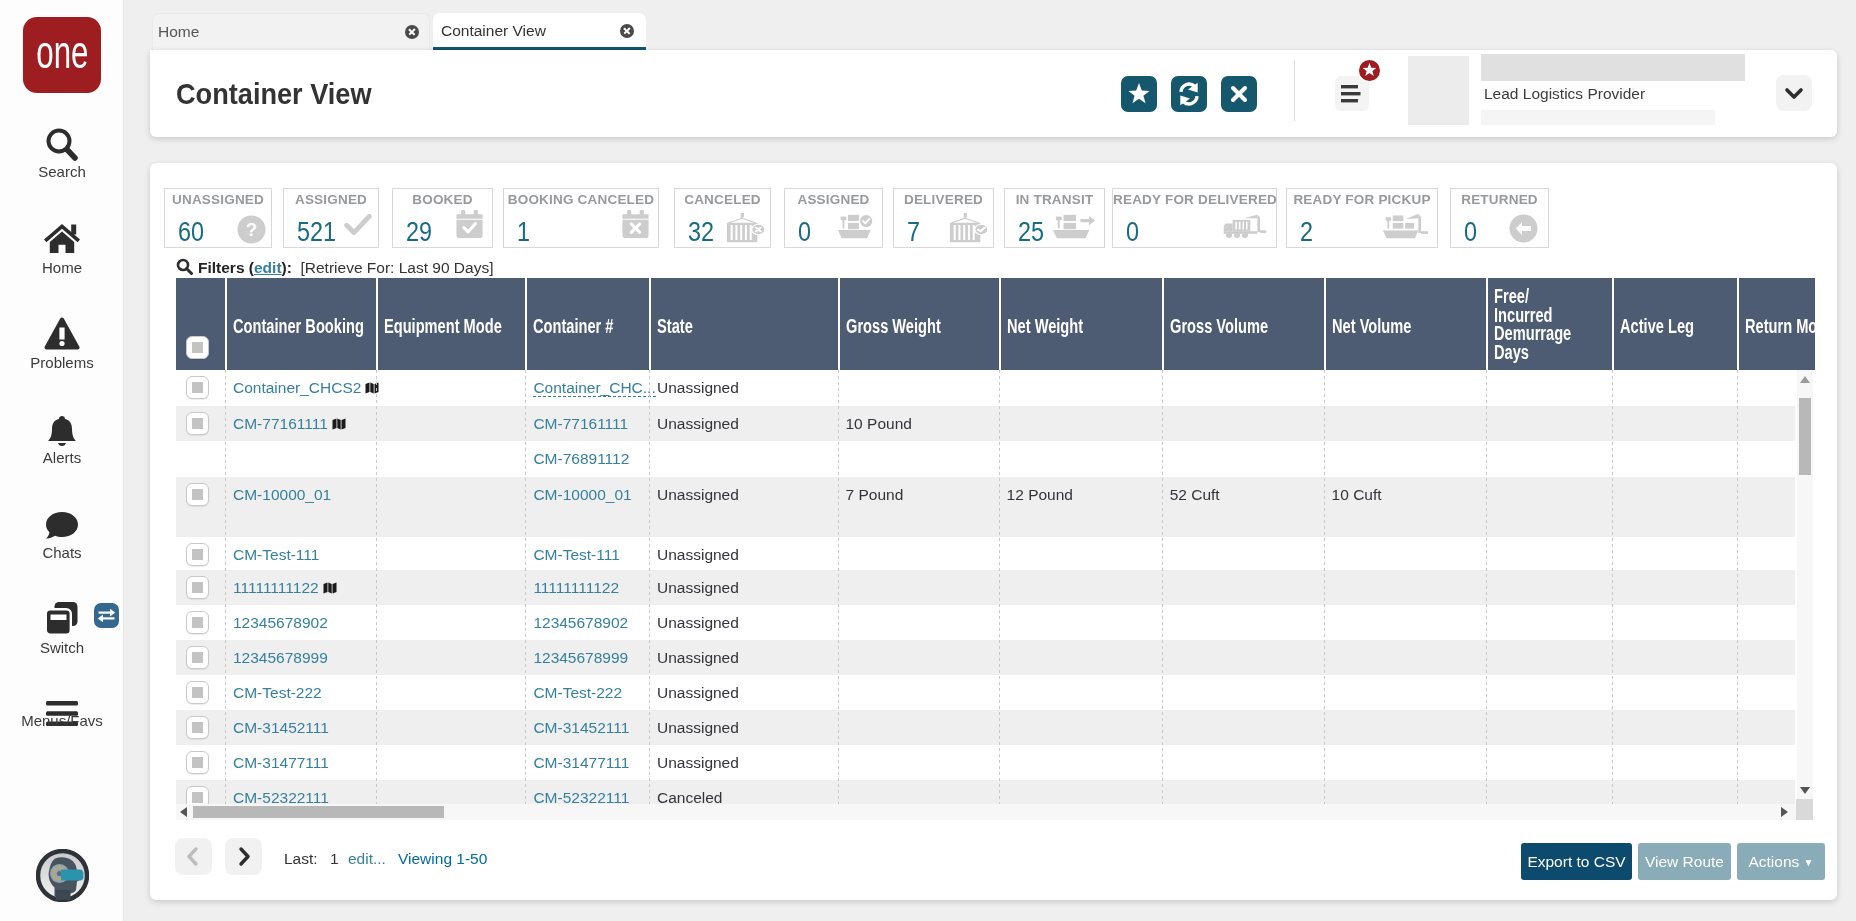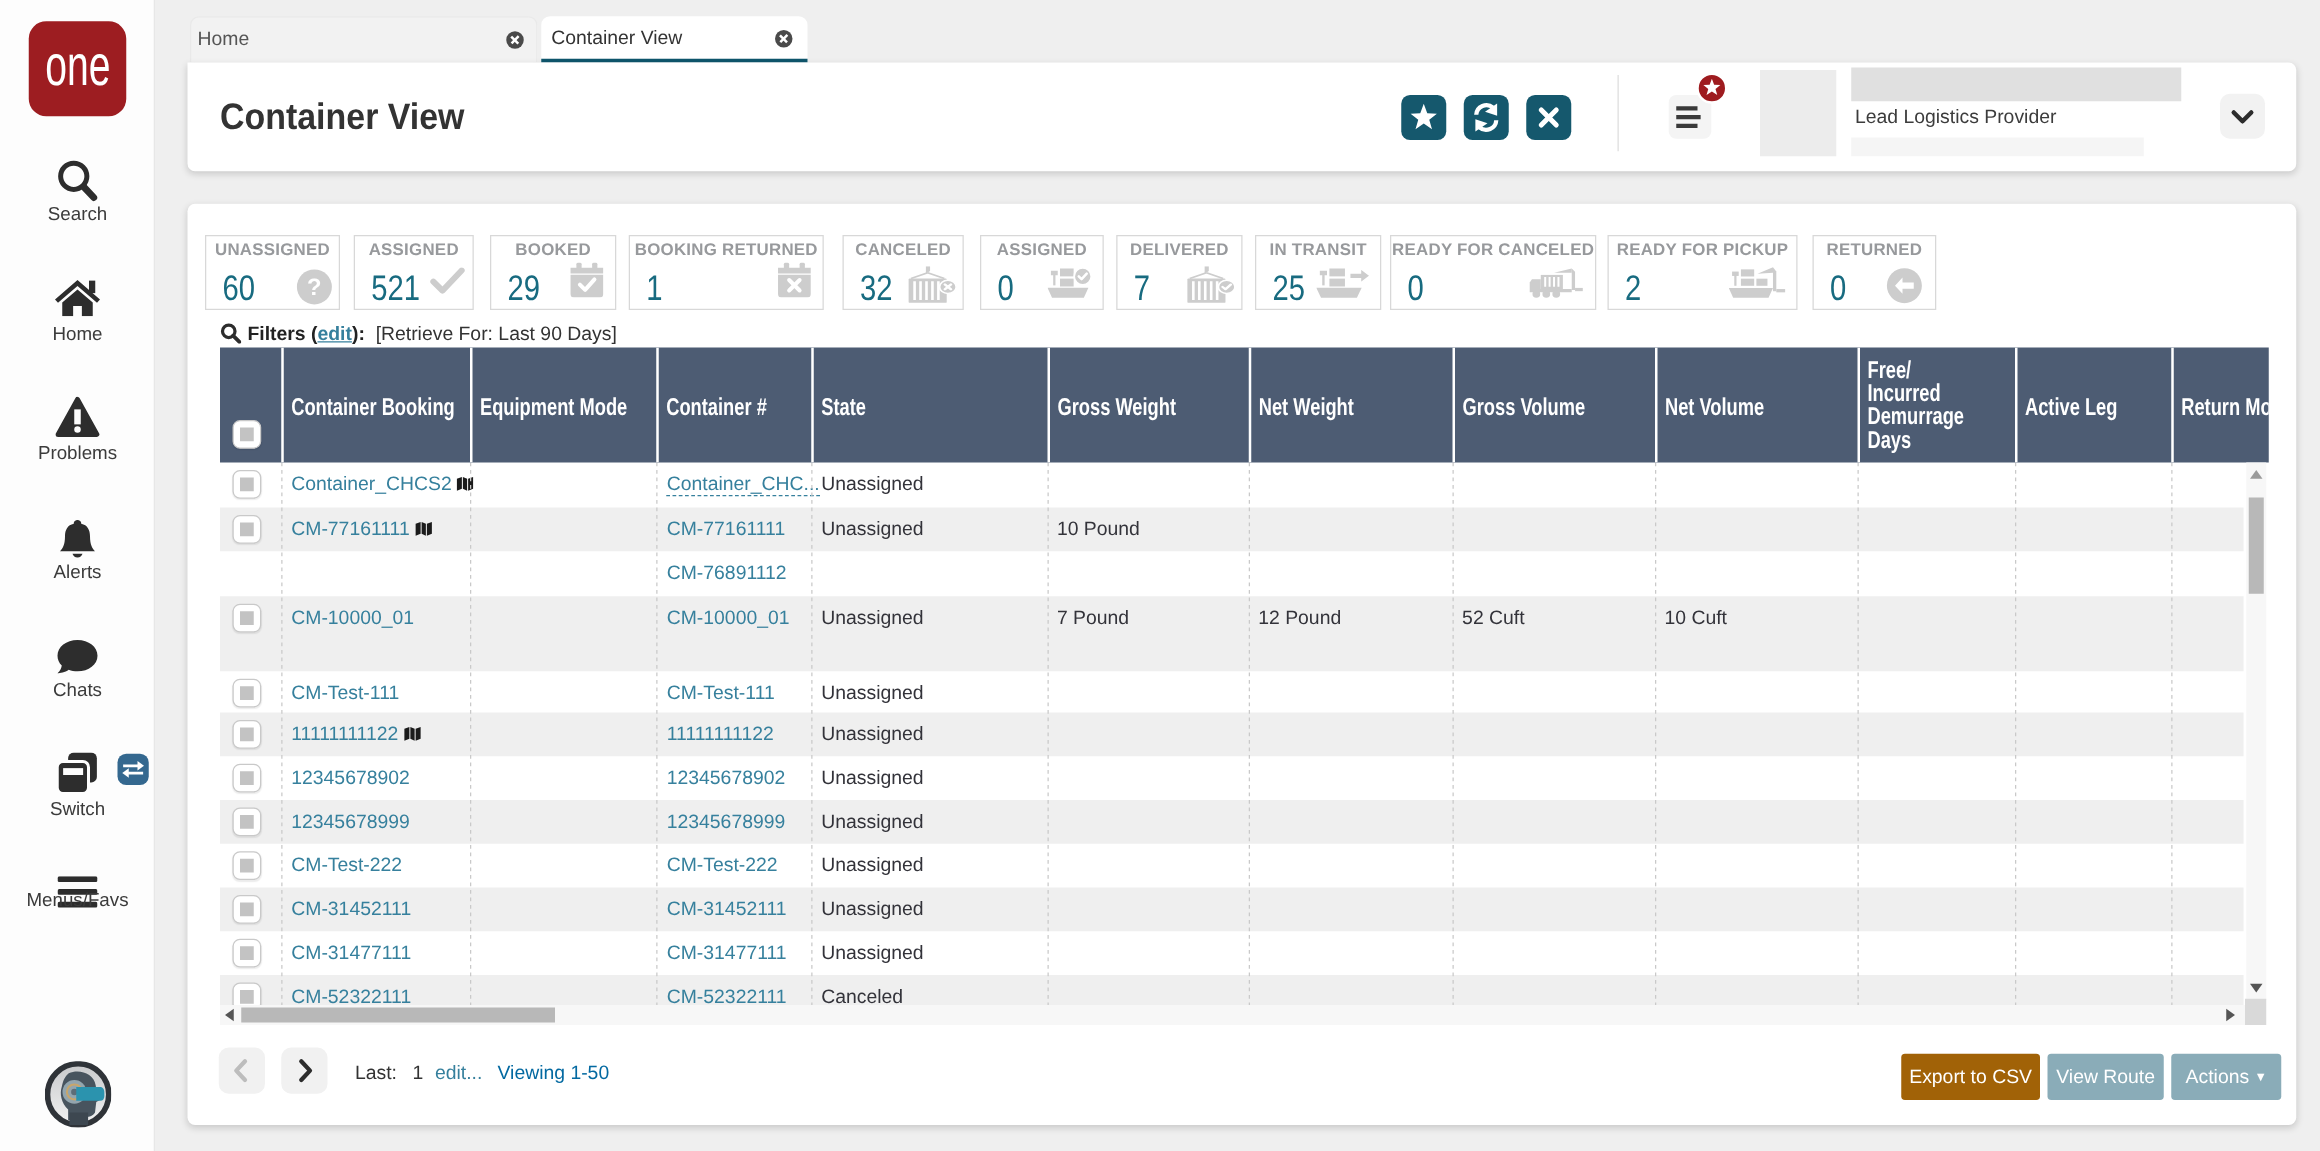--- a/index.html
+++ b/index.html
@@ -183,21 +183,21 @@
     <div class="statlabel">BOOKED</div>
     <div class="statnum">29</div>
     <div class="abs" style="right:9px;bottom:9px;line-height:0;"><svg width="27" height="28" viewBox="0 0 28 30">
             <rect x="5" y="0" width="4.5" height="8" rx="1.5" fill="#cdcdcd"></rect>
             <rect x="18.5" y="0" width="4.5" height="8" rx="1.5" fill="#cdcdcd"></rect>
             <path d="M0 4.5 H28 V27 Q28 30 25 30 H3 Q0 30 0 27 Z M0 10.5 H28 V9.5 H0 Z" fill="#cdcdcd" fill-rule="evenodd"></path>
             <path d="M8 19 L12.5 23.5 L20.5 14.5" fill="none" stroke="#fff" stroke-width="3.4" stroke-linecap="round" stroke-linejoin="round"></path>
           </svg></div>
   </div>
       <div class="statcard" style="left:353px;width:156px;">
-    <div class="statlabel">BOOKING RETURNED</div>
+    <div class="statlabel">BOOKING CANCELED</div>
     <div class="statnum">1</div>
     <div class="abs" style="right:9px;bottom:9px;line-height:0;"><svg width="27" height="28" viewBox="0 0 28 30">
             <rect x="5" y="0" width="4.5" height="8" rx="1.5" fill="#cdcdcd"></rect>
             <rect x="18.5" y="0" width="4.5" height="8" rx="1.5" fill="#cdcdcd"></rect>
             <path d="M0 4.5 H28 V27 Q28 30 25 30 H3 Q0 30 0 27 Z M0 10.5 H28 V9.5 H0 Z" fill="#cdcdcd" fill-rule="evenodd"></path>
             <g stroke="#fff" stroke-width="3.4" stroke-linecap="round">
               <line x1="9.5" y1="15" x2="18.5" y2="24"></line>
               <line x1="18.5" y1="15" x2="9.5" y2="24"></line>
             </g>
           </svg></div>
@@ -264,21 +264,21 @@
     <div class="abs" style="right:7px;bottom:7px;line-height:0;"><svg width="44" height="27" viewBox="0 0 46 30" preserveAspectRatio="none">
             <rect x="5" y="7" width="2" height="10" fill="#cdcdcd"></rect>
             <rect x="3" y="4" width="6" height="4" fill="#cdcdcd"></rect>
             <rect x="11" y="2" width="13" height="7" fill="#cdcdcd"></rect>
             <rect x="11" y="11" width="13" height="7" fill="#cdcdcd"></rect>
             <path d="M0 19 L38 19 L34 28 L4 28 Z" fill="#cdcdcd"></path>
             <path d="M28 6 L37 6 L37 2 L45 8.5 L37 15 L37 11 L28 11 Z" fill="#cdcdcd" stroke="#fff" stroke-width="1.2"></path>
           </svg></div>
   </div>
       <div class="statcard" style="left:962px;width:165px;">
-    <div class="statlabel">READY FOR CANCELED</div>
+    <div class="statlabel">READY FOR DELIVERED</div>
     <div class="statnum">0</div>
     <div class="abs" style="right:8px;bottom:8px;line-height:0;"><svg width="46" height="26" viewBox="0 0 52 30" preserveAspectRatio="none">
             <path d="M40 2 L43 5 L43 22 L40 22 Z" fill="#cdcdcd"></path>
             <path d="M24 6 L40 2 L40 6 Z" fill="#cdcdcd"></path>
             <rect x="12" y="8" width="20" height="13" fill="#cdcdcd"></rect>
             <g stroke="#fff" stroke-width="1.8">
               <line x1="16" y1="10" x2="16" y2="19"></line>
               <line x1="20" y1="10" x2="20" y2="19"></line>
               <line x1="24" y1="10" x2="24" y2="19"></line>
               <line x1="28" y1="10" x2="28" y2="19"></line>
@@ -468,16 +468,16 @@
   </div>
   <div class="abs" style="left:75px;top:675px;width:37px;height:37px;background:#f1f1f1;border-radius:8px;">
     <svg width="37" height="37" viewBox="0 0 37 37">
         <path d="M16 11 L23 18.5 L16 26" fill="none" stroke="#2d2d2d" stroke-width="3.4" stroke-linecap="round" stroke-linejoin="round"></path>
       </svg>
   </div>
   <div class="abs" style="left:134px;top:687px;font-size:15.5px;color:#333;">Last:</div>
   <div class="abs" style="left:180px;top:687px;font-size:15.5px;color:#333;">1</div>
   <div class="abs link" style="left:198px;top:687px;font-size:15.5px;">edit...</div>
   <div class="abs" style="left:248px;top:687px;font-size:15.5px;color:#0369a1;">Viewing 1-50</div>
-  <div class="abs" style="left:1371px;top:680px;width:111px;height:37px;background:#a16207;border-radius:3px;color:#fff;text-align:center;line-height:37px;font-size:15.5px;">Export to CSV</div>
+  <div class="abs" style="left:1371px;top:680px;width:111px;height:37px;background:#0c4a6e;border-radius:3px;color:#fff;text-align:center;line-height:37px;font-size:15.5px;">Export to CSV</div>
   <div class="abs" style="left:1488px;top:680px;width:93px;height:37px;background:#8aacb8;border-radius:3px;color:#fff;text-align:center;line-height:37px;font-size:15.5px;">View Route</div>
   <div class="abs" style="left:1587px;top:680px;width:88px;height:37px;background:#8aacb8;border-radius:3px;color:#fff;text-align:center;line-height:37px;font-size:15.5px;">Actions <span style="font-size:10px;position:relative;top:-1px;">▼</span></div>
 </div>
 
 </body></html>

